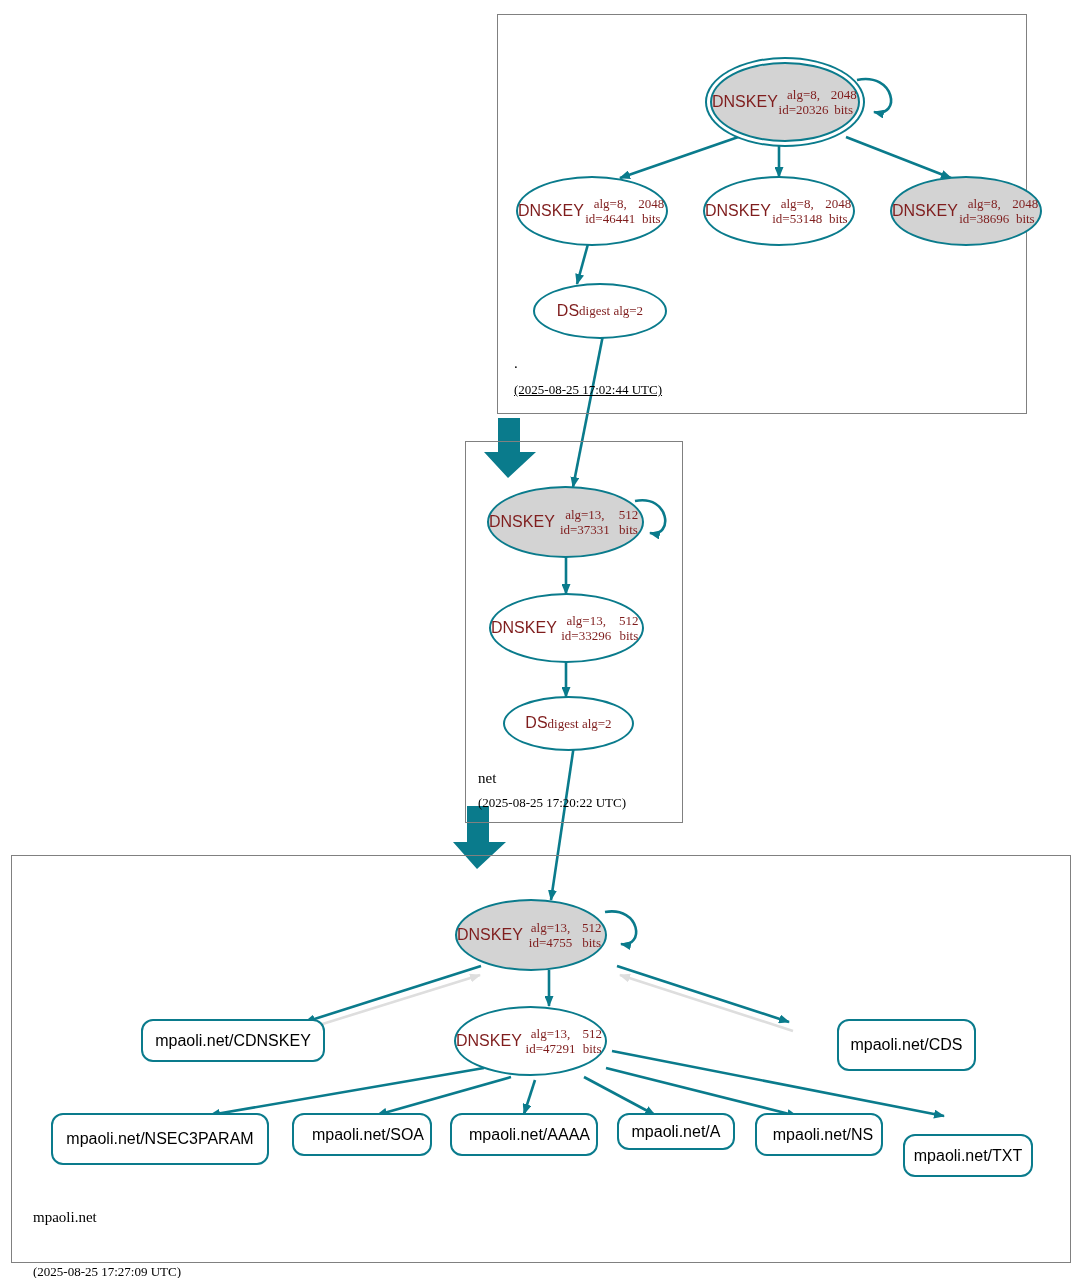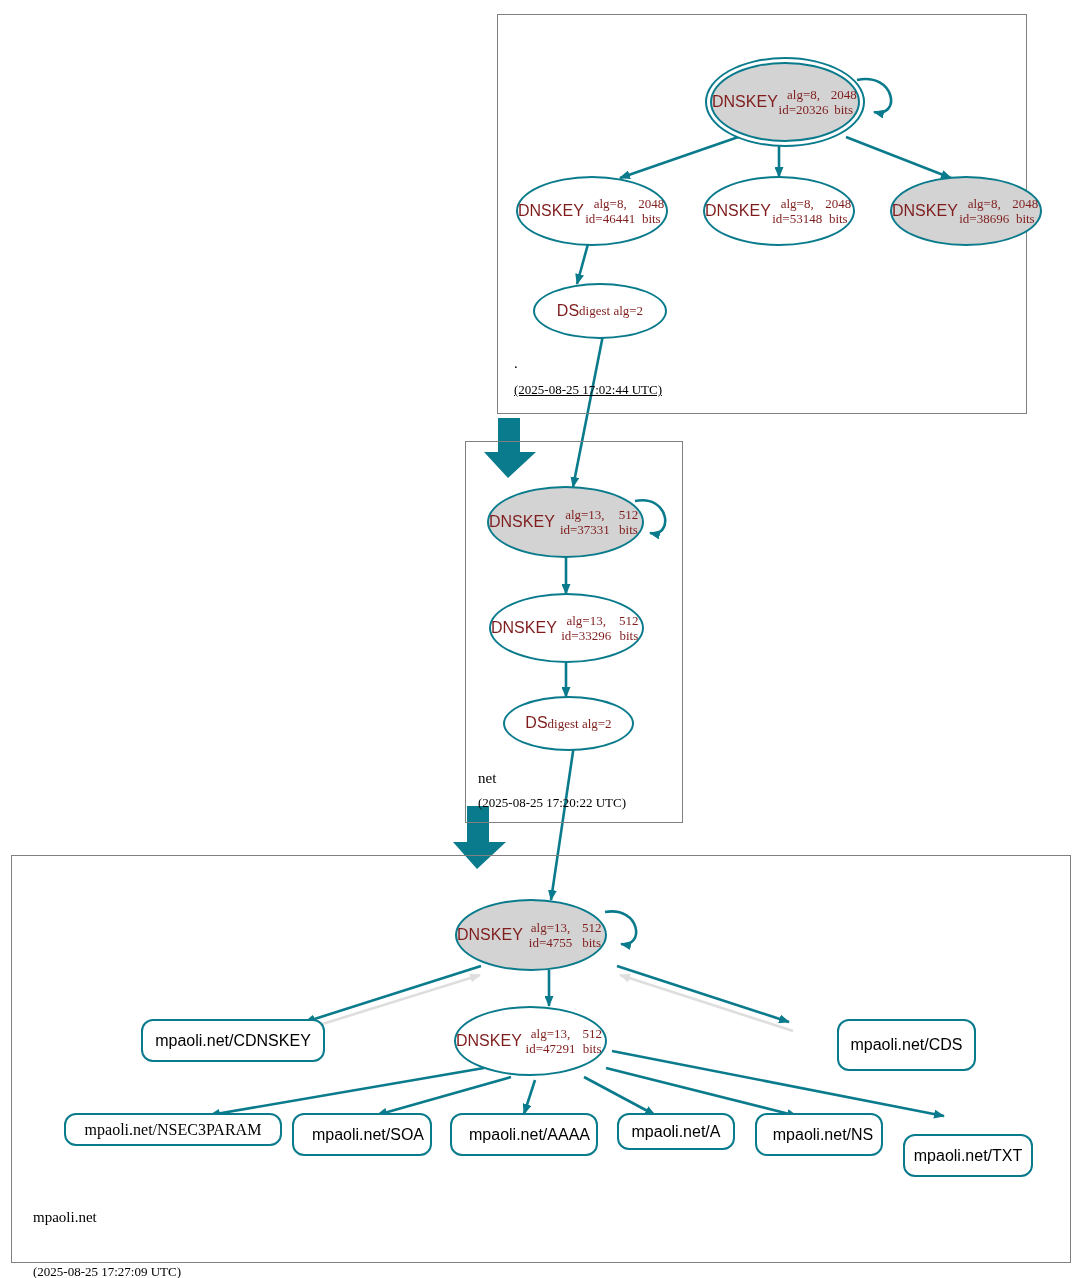--- a/index.html
+++ b/index.html
@@ -190,20 +190,20 @@
 
   <div class="node ellipse" style="left:454px;top:1006px;width:153px;height:70px;">
     <span class="nd-title">DNSKEY</span>
     <span class="nd-sub">alg=13, id=47291</span>
     <span class="nd-sub">512 bits</span>
   </div>
 
   <div class="rrbox" style="left:141px;top:1019px;width:184px;height:43px;">mpaoli.net/CDNSKEY</div>
   <div class="rrbox" style="left:789px;top:1019px;width:139px;height:52px;margin-left:48px;">mpaoli.net/CDS</div>
 
-  <div class="rrbox" style="left:64px;top:1113px;width:218px;height:33px;font-family:Liberation Serif, serif;">mpaoli.net/NSEC3PARAM</div>
+  <div class="rrbox" style="left:51px;top:1113px;width:218px;height:52px;">mpaoli.net/NSEC3PARAM</div>
   <div class="rrbox" style="left:292px;top:1113px;width:140px;height:43px;padding-left:12px;">mpaoli.net/SOA</div>
   <div class="rrbox" style="left:450px;top:1113px;width:148px;height:43px;padding-left:11px;">mpaoli.net/AAAA</div>
   <div class="rrbox" style="left:617px;top:1113px;width:118px;height:37px;">mpaoli.net/A</div>
   <div class="rrbox" style="left:755px;top:1113px;width:128px;height:43px;padding-left:8px;">mpaoli.net/NS</div>
   <div class="rrbox" style="left:903px;top:1113px;width:130px;height:43px;margin-top:21px;">mpaoli.net/TXT</div>
 
 </div>
 
 </body></html>

